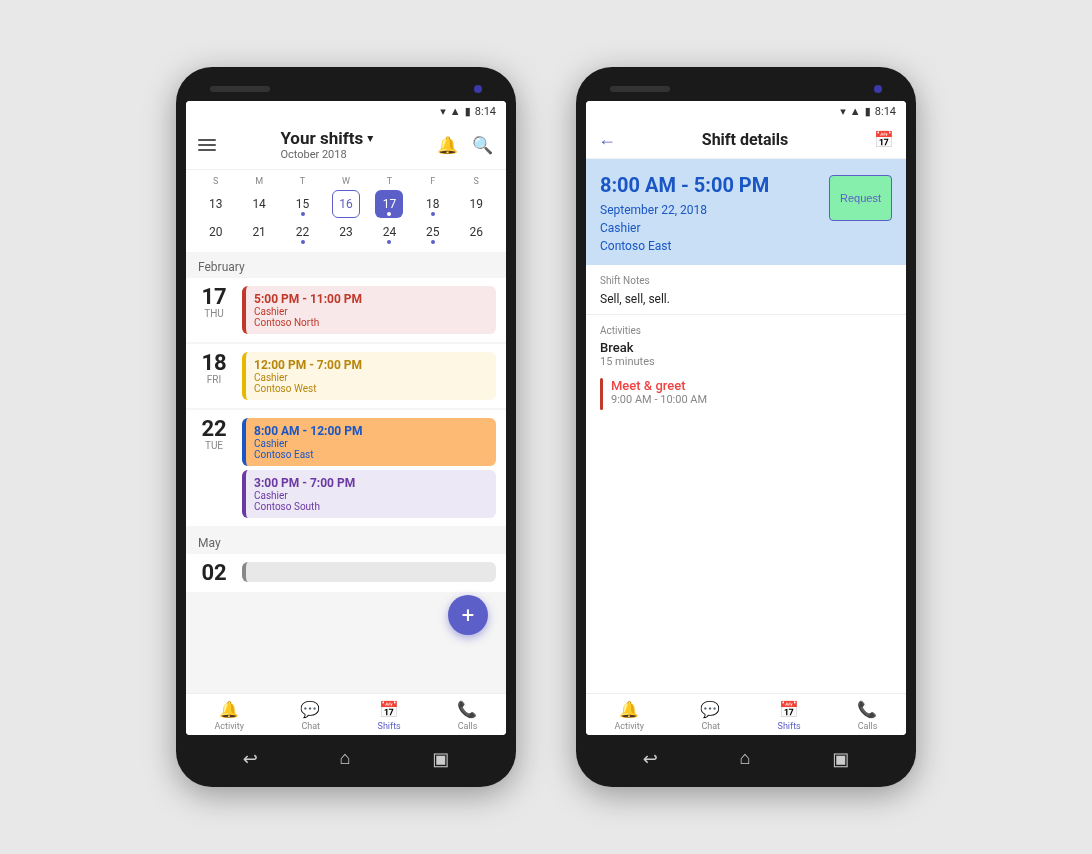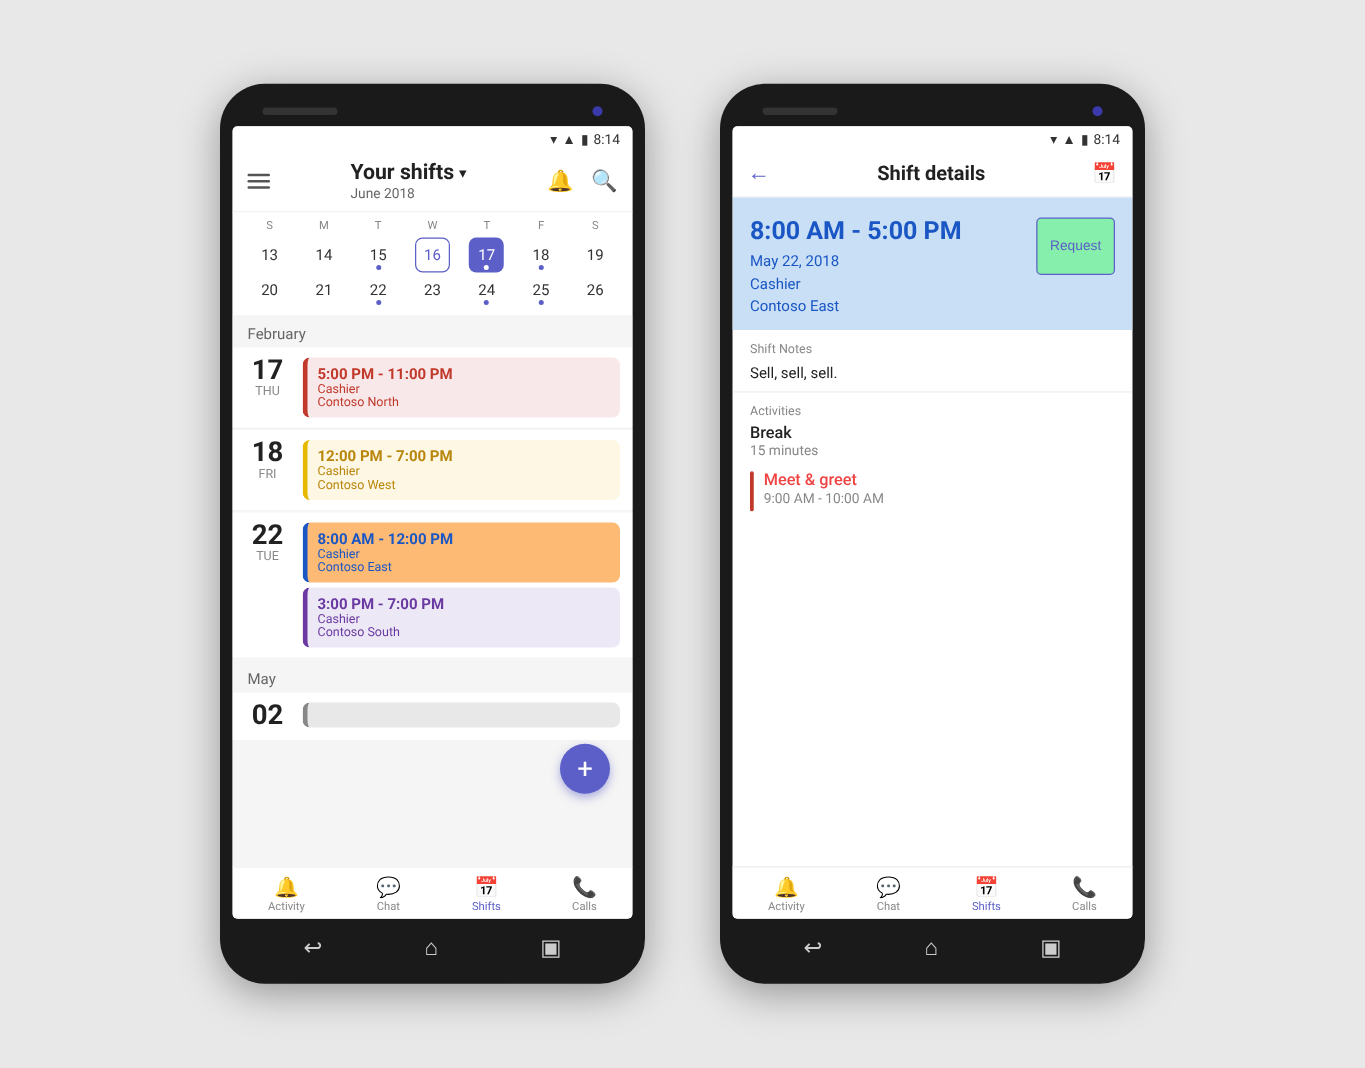--- a/index.html
+++ b/index.html
@@ -404,21 +404,21 @@
       <div class="hamburger-icon">
         <span></span>
           <span></span>
           <span></span>
       </div>
       <div class="header-title">
         <div class="header-title-row">
           <span class="header-title-main">Your shifts</span>
           <span style="color:#222;font-size:12px;">▾</span>
         </div>
-        <span class="header-title-sub">June 2018</span>
+        <span class="header-title-sub">October 2018</span>
       </div>
       <div class="header-icons">
         <span class="header-icon">🔔</span>
         <span class="header-icon">🔍</span>
       </div>
     </div>
 
     <div class="calendar-strip">
       <div class="week-days-header">
         <span class="week-day-label">S</span>
@@ -551,21 +551,21 @@
 
     <div class="detail-header">
       <span class="back-icon">←</span>
       <span class="detail-header-center">Shift details</span>
       <span style="color:#5b5fc7;font-size:16px;">📅</span>
     </div>
 
     <div class="shift-hero">
       <button class="request-btn">Request</button>
       <div class="hero-time">8:00 AM - 5:00 PM</div>
-      <div class="hero-date">May 22, 2018</div>
+      <div class="hero-date">September 22, 2018</div>
       <div class="hero-role">Cashier</div>
       <div class="hero-location">Contoso East</div>
     </div>
 
     <div style="flex:1;overflow-y:auto;">
 
 
       <div class="detail-section">
         <div class="section-label">Shift Notes</div>
         <div class="section-text">Sell, sell, sell.</div>

